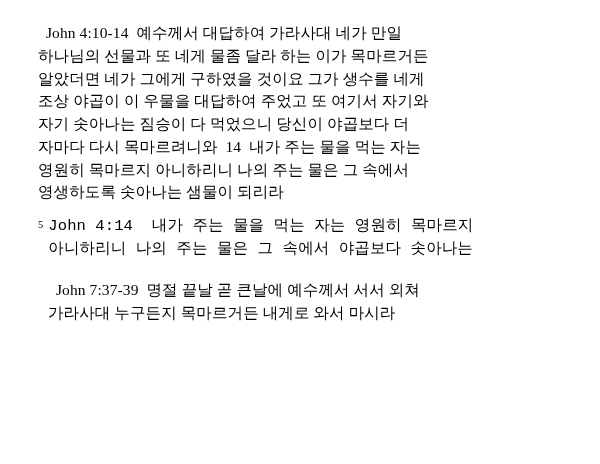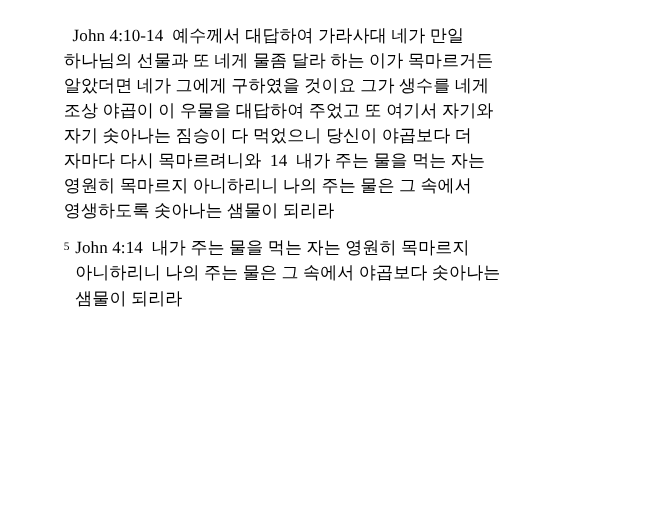--- a/index.html
+++ b/index.html
@@ -12,21 +12,21 @@
     background: #ffffff;
     font-family: "Liberation Serif", "DejaVu Serif", serif;
     color: #000000;
     overflow: hidden;
   }
   .slide {
     position: relative;
     width: 600px;
     height: 381px;
     box-sizing: border-box;
-    padding: 22px 30px 10px 58px;
+    padding: 22px 30px 10px 38px;
   }
   .block {
     position: relative;
     font-size: 15.5px;
     line-height: 1.47;
     letter-spacing: 0.1px;
   }
   .block + .block {
     margin-top: 11px;
   }
@@ -41,20 +41,21 @@
   .marker {
     flex: 0 0 auto;
     font-size: 10.5px;
     line-height: 1.1;
     padding-top: 4px;
     padding-right: 5px;
     font-family: "Liberation Serif", "DejaVu Serif", serif;
   }
   .marker-body {
     flex: 1 1 auto;
+    font-family: Liberation Mono, monospace;
   }
 </style>
 </head>
 <body>
 
 <div class="slide">
 
   <div class="block">
     <span class="para-line">  John 4:10-14  예수께서 대답하여 가라사대 네가 만일</span>
     <span class="para-line">하나님의 선물과 또 네게 물좀 달라 하는 이가 목마르거든</span>
@@ -64,18 +65,21 @@
     <span class="para-line">자마다 다시 목마르려니와  14  내가 주는 물을 먹는 자는</span>
     <span class="para-line">영원히 목마르지 아니하리니 나의 주는 물은 그 속에서</span>
     <span class="para-line">영생하도록 솟아나는 샘물이 되리라</span>
   </div>
 
   <div class="block marker-block">
     <span class="marker">5</span>
     <div class="marker-body">
       <span class="para-line">John 4:14  내가 주는 물을 먹는 자는 영원히 목마르지</span>
       <span class="para-line">아니하리니 나의 주는 물은 그 속에서 야곱보다 솟아나는</span>
-      <span class="para-line">샘물이 되리라</span>
     </div>
   </div>
 
+  <div class="block" style="margin-top:18px; padding-left:10px;">
+    <span class="para-line">  John 7:37-39  명절 끝날 곧 큰날에 예수께서 서서 외쳐</span>
+    <span class="para-line">가라사대 누구든지 목마르거든 내게로 와서 마시라</span>
+  </div>
 
 </div>
 
 </body></html>

